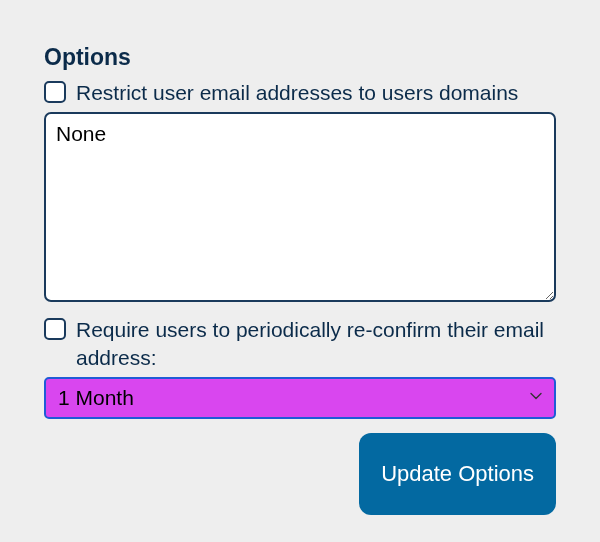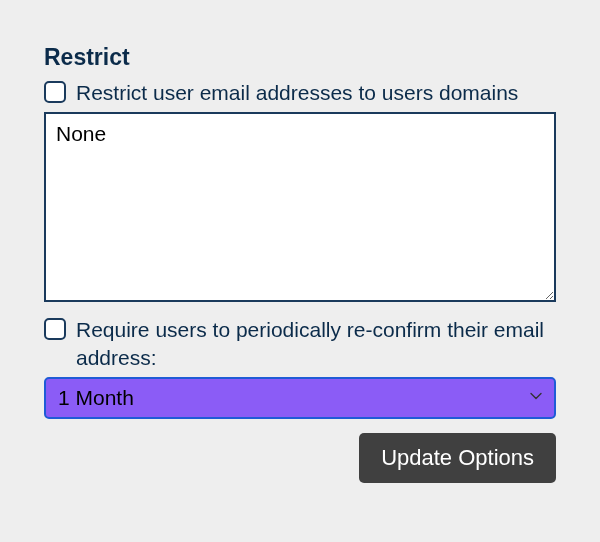--- a/index.html
+++ b/index.html
@@ -38,41 +38,41 @@
     }
     .checkbox-label {
       color: #0b2b4a;
       font-size: 21px;
       line-height: 1.3;
     }
     .textarea-domains {
       width: 100%;
       height: 190px;
       border: 2px solid #1a3a5c;
-      border-radius: 0;
+      border-radius: 7px;
       background: #ffffff;
       padding: 8px 10px;
       font-size: 21px;
       color: #000000;
       font-family: Arial, Helvetica, sans-serif;
       resize: both;
       margin-bottom: 10px;
     }
     .select-wrapper {
       position: relative;
       width: 100%;
       margin-top: 4px;
       margin-bottom: 14px;
     }
     .select-period {
       width: 100%;
       height: 42px;
       border: 2px solid #1f5bd6;
       border-radius: 5px;
-      background: #8b5cf6;
+      background: #d946ef;
       padding: 4px 36px 4px 12px;
       font-size: 21px;
       color: #000000;
       font-family: Arial, Helvetica, sans-serif;
       appearance: none;
       -webkit-appearance: none;
       -moz-appearance: none;
       cursor: pointer;
     }
     .select-chevron {
@@ -80,36 +80,36 @@
       right: 12px;
       top: 50%;
       transform: translateY(-50%);
       pointer-events: none;
     }
     .button-row {
       display: flex;
       justify-content: flex-end;
     }
     .update-btn {
-      background: #404040;
+      background: #0369a1;
       color: #ffffff;
       border: none;
-      border-radius: 5px;
+      border-radius: 12px;
       font-size: 22px;
-      padding: 12px 22px;
+      padding: 28px 22px;
       cursor: pointer;
       font-family: Arial, Helvetica, sans-serif;
     }
   </style>
 </head>
 <body>
 
 
 
-<div class="options-title">Restrict</div>
+<div class="options-title">Options</div>
 
 <div class="checkbox-row">
   <div class="checkbox"></div>
   <div class="checkbox-label">Restrict user email addresses to users domains</div>
 </div>
 
 <textarea class="textarea-domains" style="">None</textarea>
 
 <div class="checkbox-row">
   <div class="checkbox"></div>

